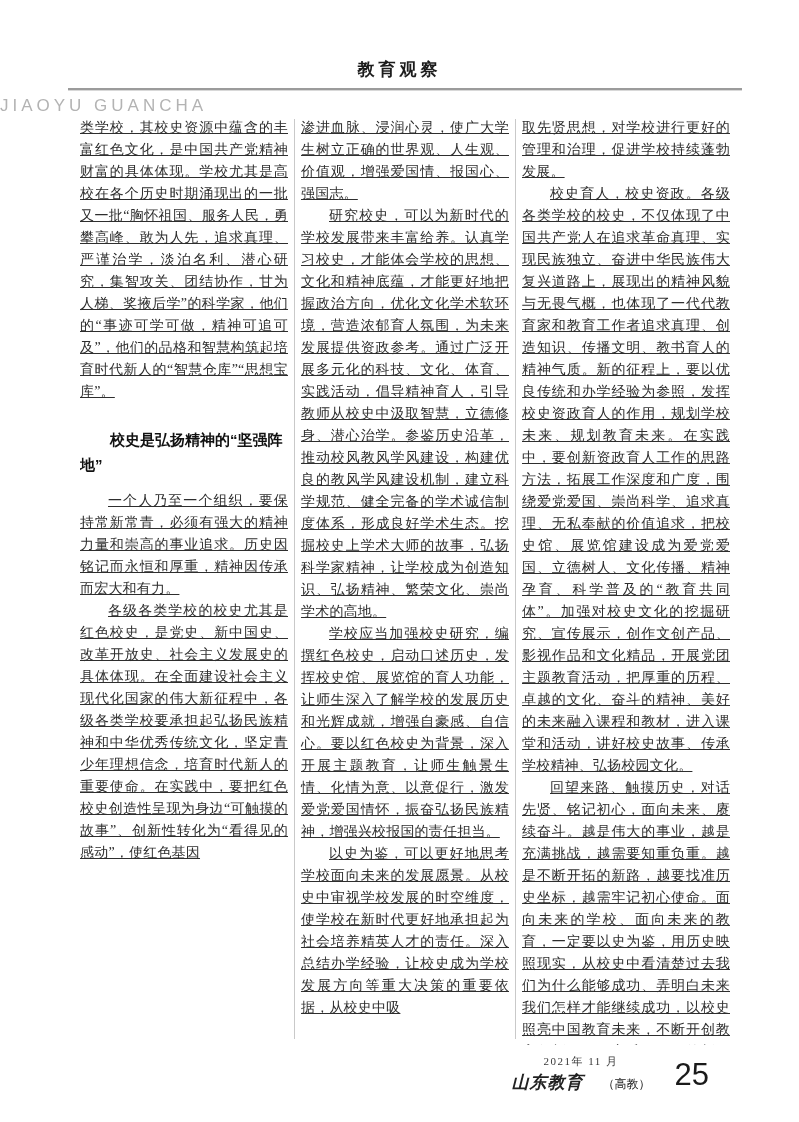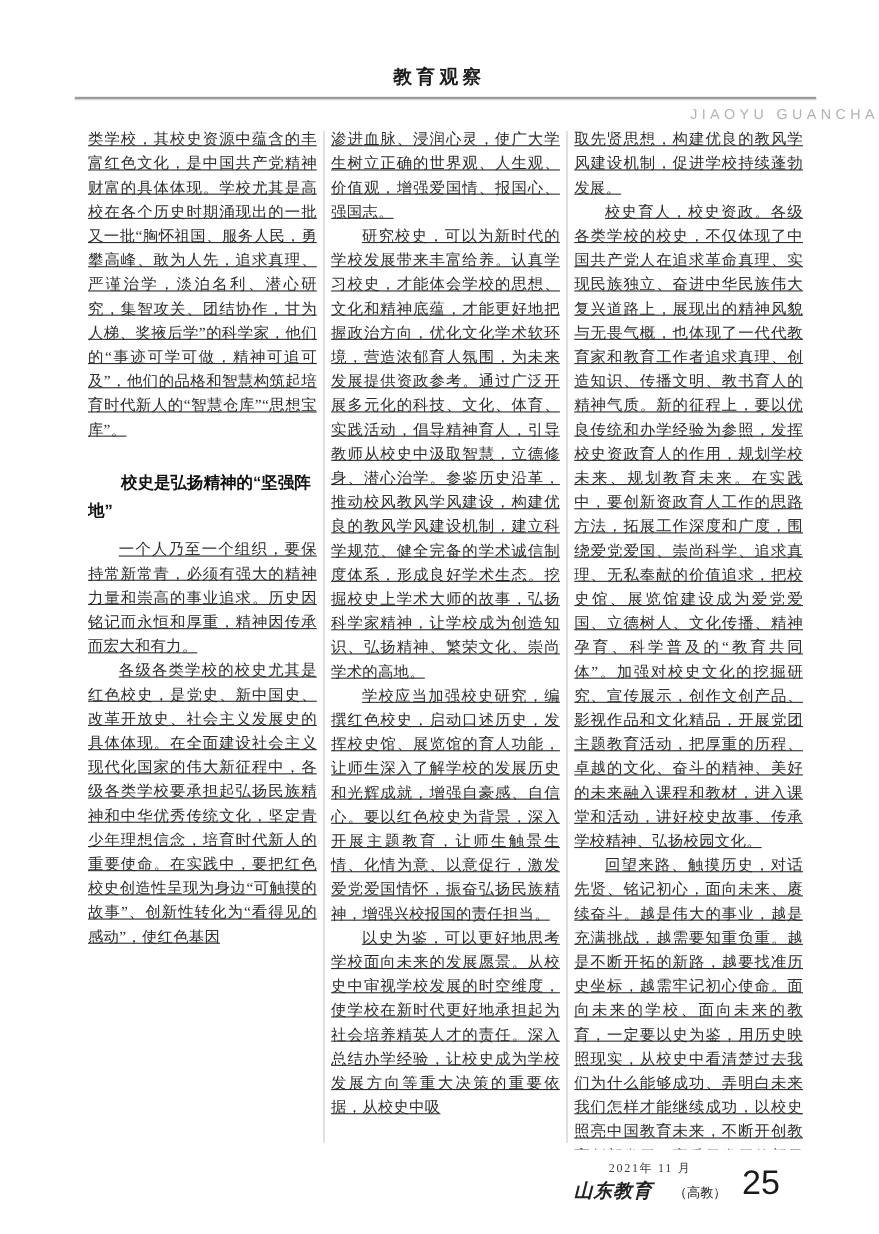--- a/index.html
+++ b/index.html
@@ -20,23 +20,23 @@
     font-weight:bold; font-size:17px; letter-spacing:4px;
     color:#1c1c1c;
   }
   .header-rule {
     position:absolute; top:88px; left:68px; width:674px; height:2px;
     background:#9b9b9b;
     border-bottom:1px solid #d8d8d8;
   }
   .header-subtitle {
     position:absolute; top:96px; left:0; width:100%;
-    text-align:right;
+    text-align:left;
     font-family:"Liberation Sans","DejaVu Sans",sans-serif;
-    font-size:13px; letter-spacing:4px;
+    font-size:17px; letter-spacing:4px;
     color:#b3b3b3;
   }
   
   .columns {
     position:absolute; top:117px; left:80px; width:650px; height:928px;
     display:flex; overflow:hidden;
   }
   .col { width:208px; flex:0 0 208px; }
   .divider {
     width:1px; flex:0 0 1px; margin:2px 6px 6px 6px;
@@ -52,21 +52,21 @@
   .indent { text-indent:2em; }
   .h {
     margin:24px 0 13px 0;
     font-family:"Liberation Sans","DejaVu Sans",sans-serif;
     font-weight:bold; font-size:15px; line-height:25px;
     color:#111; text-indent:2em;
   }
   
   .footer {
     position:absolute; right:90px; bottom:28px;
-    display:flex; align-items:center; gap:14px;
+    display:flex; align-items:center; gap:24px;
   }
   .footer-meta { text-align:center; }
   .footer-date {
     font-size:11px; letter-spacing:1.5px; color:#3a3a3a;
     margin-bottom:2px;
   }
   .footer-journal {
     font-size:17px; font-weight:bold; font-style:italic;
     color:#222; letter-spacing:1px;
   }
@@ -99,21 +99,21 @@
     <div class="col">
       <p class="p">渗进血脉、浸润心灵，使广大学生树立正确的世界观、人生观、价值观，增强爱国情、报国心、强国志。</p>
       <p class="p indent">研究校史，可以为新时代的学校发展带来丰富给养。认真学习校史，才能体会学校的思想、文化和精神底蕴，才能更好地把握政治方向，优化文化学术软环境，营造浓郁育人氛围，为未来发展提供资政参考。通过广泛开展多元化的科技、文化、体育、实践活动，倡导精神育人，引导教师从校史中汲取智慧，立德修身、潜心治学。参鉴历史沿革，推动校风教风学风建设，构建优良的教风学风建设机制，建立科学规范、健全完备的学术诚信制度体系，形成良好学术生态。挖掘校史上学术大师的故事，弘扬科学家精神，让学校成为创造知识、弘扬精神、繁荣文化、崇尚学术的高地。</p>
       <p class="p indent">学校应当加强校史研究，编撰红色校史，启动口述历史，发挥校史馆、展览馆的育人功能，让师生深入了解学校的发展历史和光辉成就，增强自豪感、自信心。要以红色校史为背景，深入开展主题教育，让师生触景生情、化情为意、以意促行，激发爱党爱国情怀，振奋弘扬民族精神，增强兴校报国的责任担当。</p>
       <p class="p indent">以史为鉴，可以更好地思考学校面向未来的发展愿景。从校史中审视学校发展的时空维度，使学校在新时代更好地承担起为社会培养精英人才的责任。深入总结办学经验，让校史成为学校发展方向等重大决策的重要依据，从校史中吸</p>
     </div>
 
     <div class="divider"></div>
 
     <div class="col">
-      <p class="p">取先贤思想，构建优良的教风学风建设机制，促进学校持续蓬勃发展。</p>
+      <p class="p">取先贤思想，对学校进行更好的管理和治理，促进学校持续蓬勃发展。</p>
       <p class="p indent">校史育人，校史资政。各级各类学校的校史，不仅体现了中国共产党人在追求革命真理、实现民族独立、奋进中华民族伟大复兴道路上，展现出的精神风貌与无畏气概，也体现了一代代教育家和教育工作者追求真理、创造知识、传播文明、教书育人的精神气质。新的征程上，要以优良传统和办学经验为参照，发挥校史资政育人的作用，规划学校未来、规划教育未来。在实践中，要创新资政育人工作的思路方法，拓展工作深度和广度，围绕爱党爱国、崇尚科学、追求真理、无私奉献的价值追求，把校史馆、展览馆建设成为爱党爱国、立德树人、文化传播、精神孕育、科学普及的“教育共同体”。加强对校史文化的挖掘研究、宣传展示，创作文创产品、影视作品和文化精品，开展党团主题教育活动，把厚重的历程、卓越的文化、奋斗的精神、美好的未来融入课程和教材，进入课堂和活动，讲好校史故事、传承学校精神、弘扬校园文化。</p>
       <p class="p indent">回望来路、触摸历史，对话先贤、铭记初心，面向未来、赓续奋斗。越是伟大的事业，越是充满挑战，越需要知重负重。越是不断开拓的新路，越要找准历史坐标，越需牢记初心使命。面向未来的学校、面向未来的教育，一定要以史为鉴，用历史映照现实，从校史中看清楚过去我们为什么能够成功、弄明白未来我们怎样才能继续成功，以校史照亮中国教育未来，不断开创教育创新发展、高质量发展的新局面。</p>
     </div>
 
   </div>
 
   <div class="footer">
     <div class="footer-meta">
       <div class="footer-date">2021年 11 月</div>
       <div class="footer-journal"><span>山东教育</span><span class="journal-note">（高教）</span></div>

